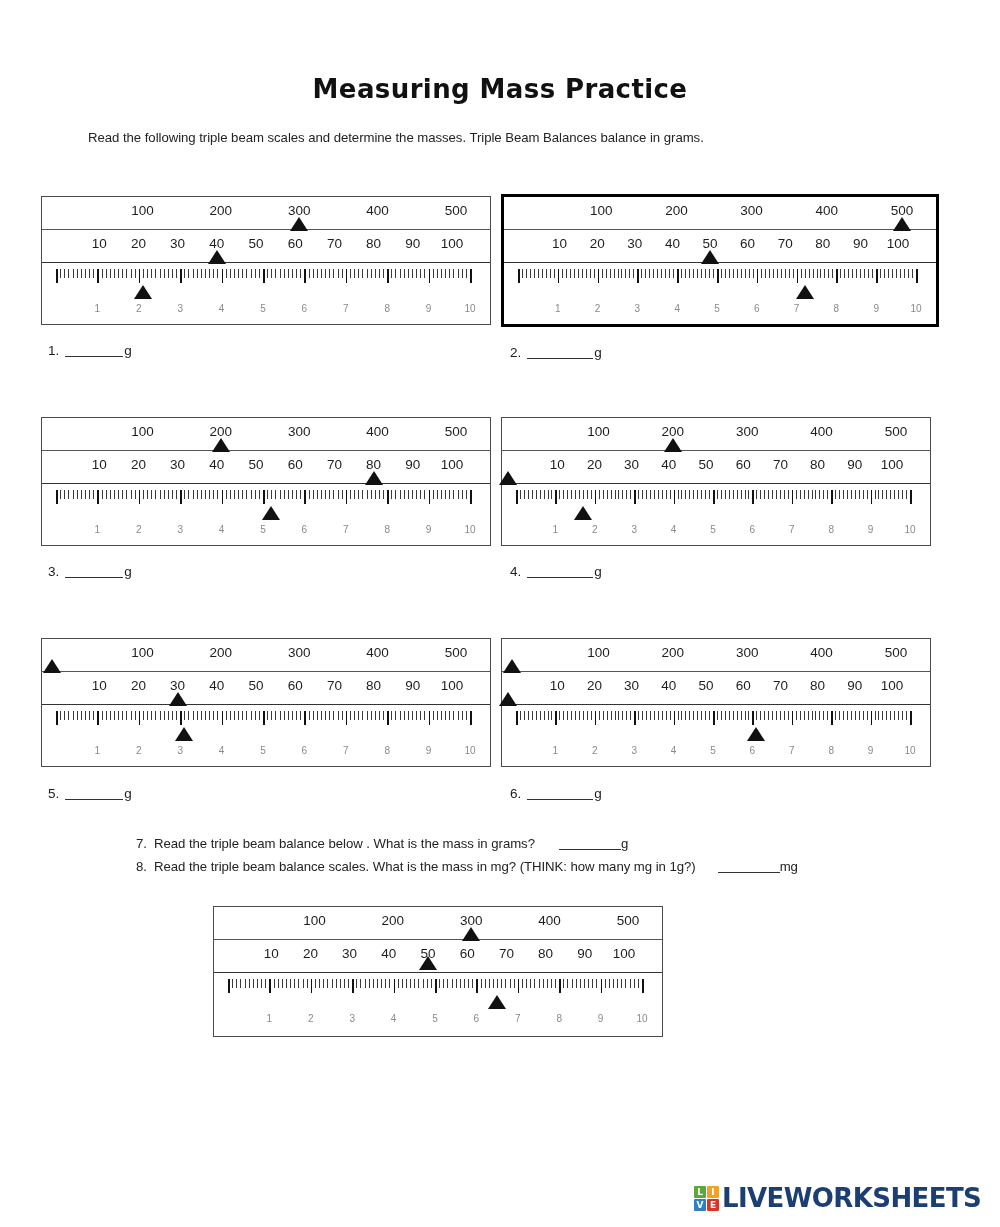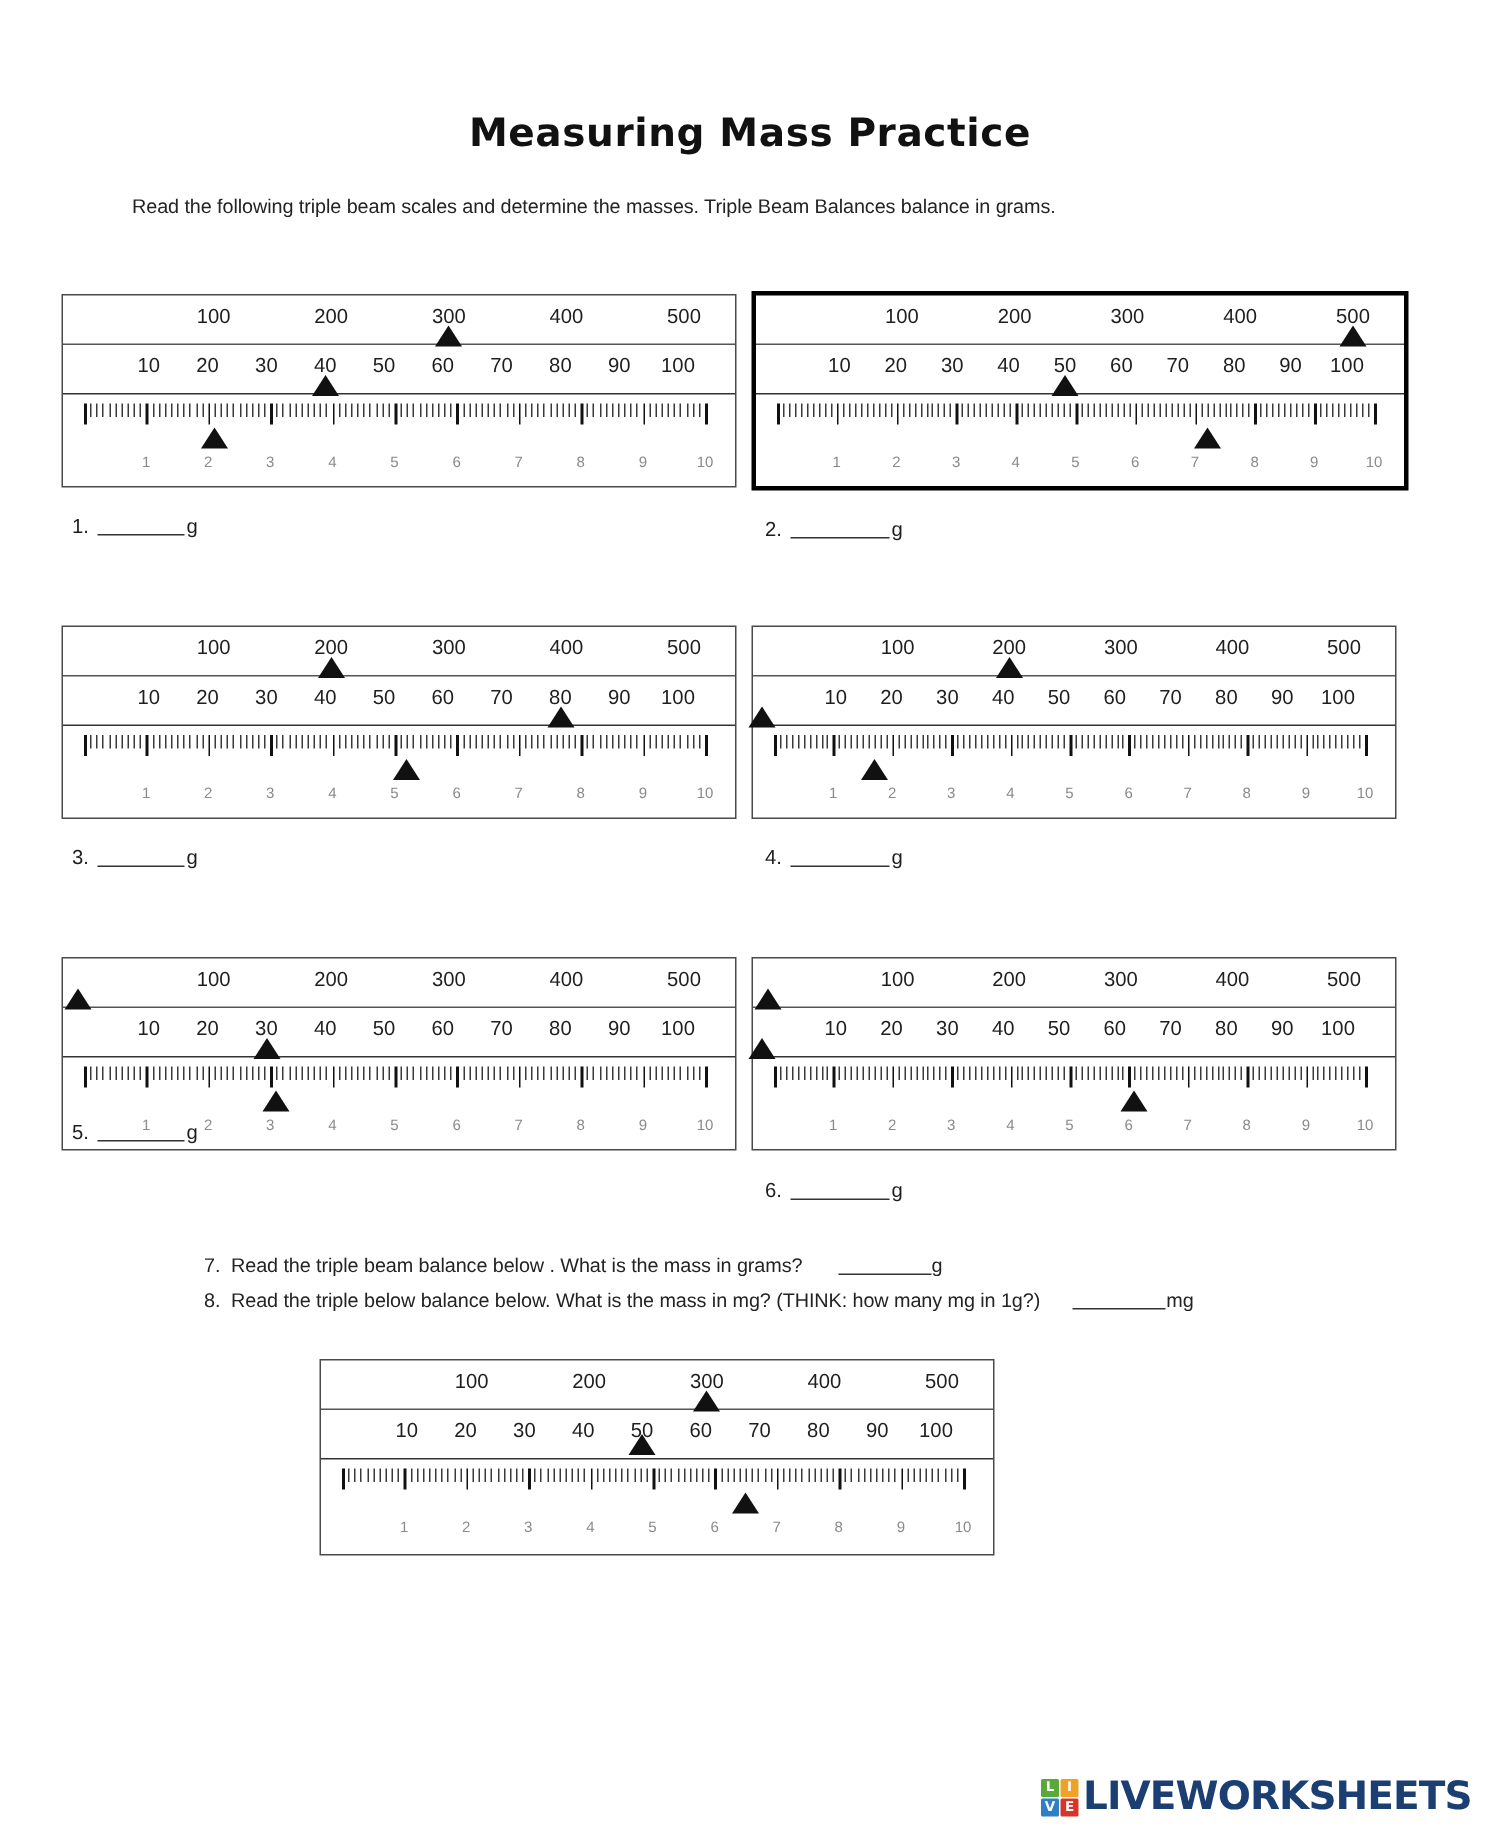--- a/index.html
+++ b/index.html
@@ -1147,26 +1147,26 @@
         <span class="fine-num" style="left: 428px;">10</span>
         <div class="rider" style="left: 283.1px;"></div>
       </div>
     </div>
   </div>
 <div id="answers-layer">
     <div class="answer-row" style="left: 48px; top: 343px;"><span>1.</span><span class="answer-blank"></span><span>g</span></div>
     <div class="answer-row" style="left: 510px; top: 345px;"><span>2.</span><span class="answer-blank wide"></span><span>g</span></div>
     <div class="answer-row" style="left: 48px; top: 564px;"><span>3.</span><span class="answer-blank"></span><span>g</span></div>
     <div class="answer-row" style="left: 510px; top: 564px;"><span>4.</span><span class="answer-blank wide"></span><span>g</span></div>
-    <div class="answer-row" style="left: 48px; top: 747px;"><span>5.</span><span class="answer-blank"></span><span>g</span></div>
+    <div class="answer-row" style="left: 48px; top: 786px;"><span>5.</span><span class="answer-blank"></span><span>g</span></div>
     <div class="answer-row" style="left: 510px; top: 786px;"><span>6.</span><span class="answer-blank wide"></span><span>g</span></div>
   </div>
 <div id="questions-layer">
     <div class="question" style="left: 136px; top: 836px;"><span class="q-num">7.</span><span>Read the triple beam balance below .  What is the mass in grams?</span><span style="display: inline-block; width: 24px;"></span><span class="q-blank"></span><span>g</span></div>
-    <div class="question" style="left: 136px; top: 859px;"><span class="q-num">8.</span><span>Read the triple below balance below.  What is the mass in mg? (THINK: how many mg in 1g?)</span><span style="display: inline-block; width: 22px;"></span><span class="q-blank"></span><span>mg</span></div>
+    <div class="question" style="left: 136px; top: 859px;"><span class="q-num">8.</span><span>Read the triple beam balance scales.  What is the mass in mg? (THINK: how many mg in 1g?)</span><span style="display: inline-block; width: 22px;"></span><span class="q-blank"></span><span>mg</span></div>
   </div>
 
 <div id="logo">
   <div id="logo-tiles">
       <div class="logo-tile" style="background: rgb(90, 168, 60);">L</div>
       <div class="logo-tile" style="background: rgb(240, 161, 40);">I</div>
       <div class="logo-tile" style="background: rgb(47, 127, 196);">V</div>
       <div class="logo-tile" style="background: rgb(216, 53, 42);">E</div>
     </div>
   <div id="logo-text" style="color: rgb(27, 63, 115);">LIVEWORKSHEETS</div>

